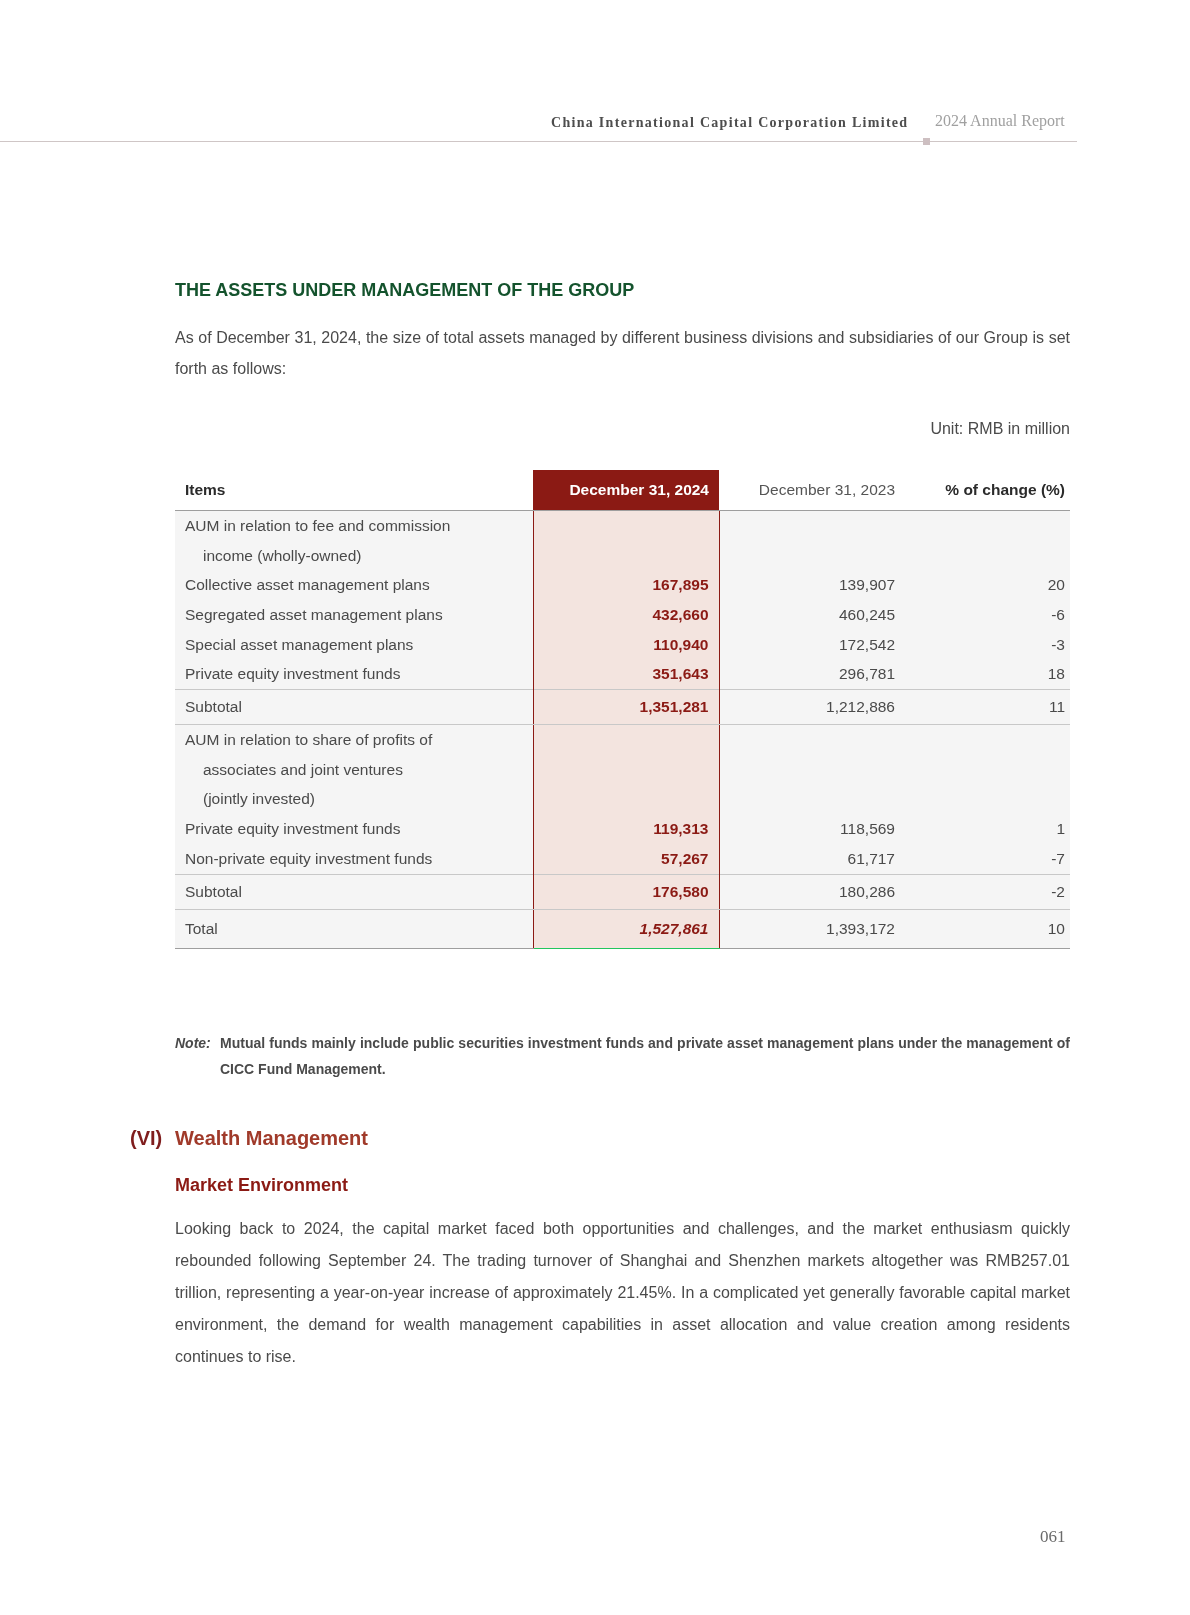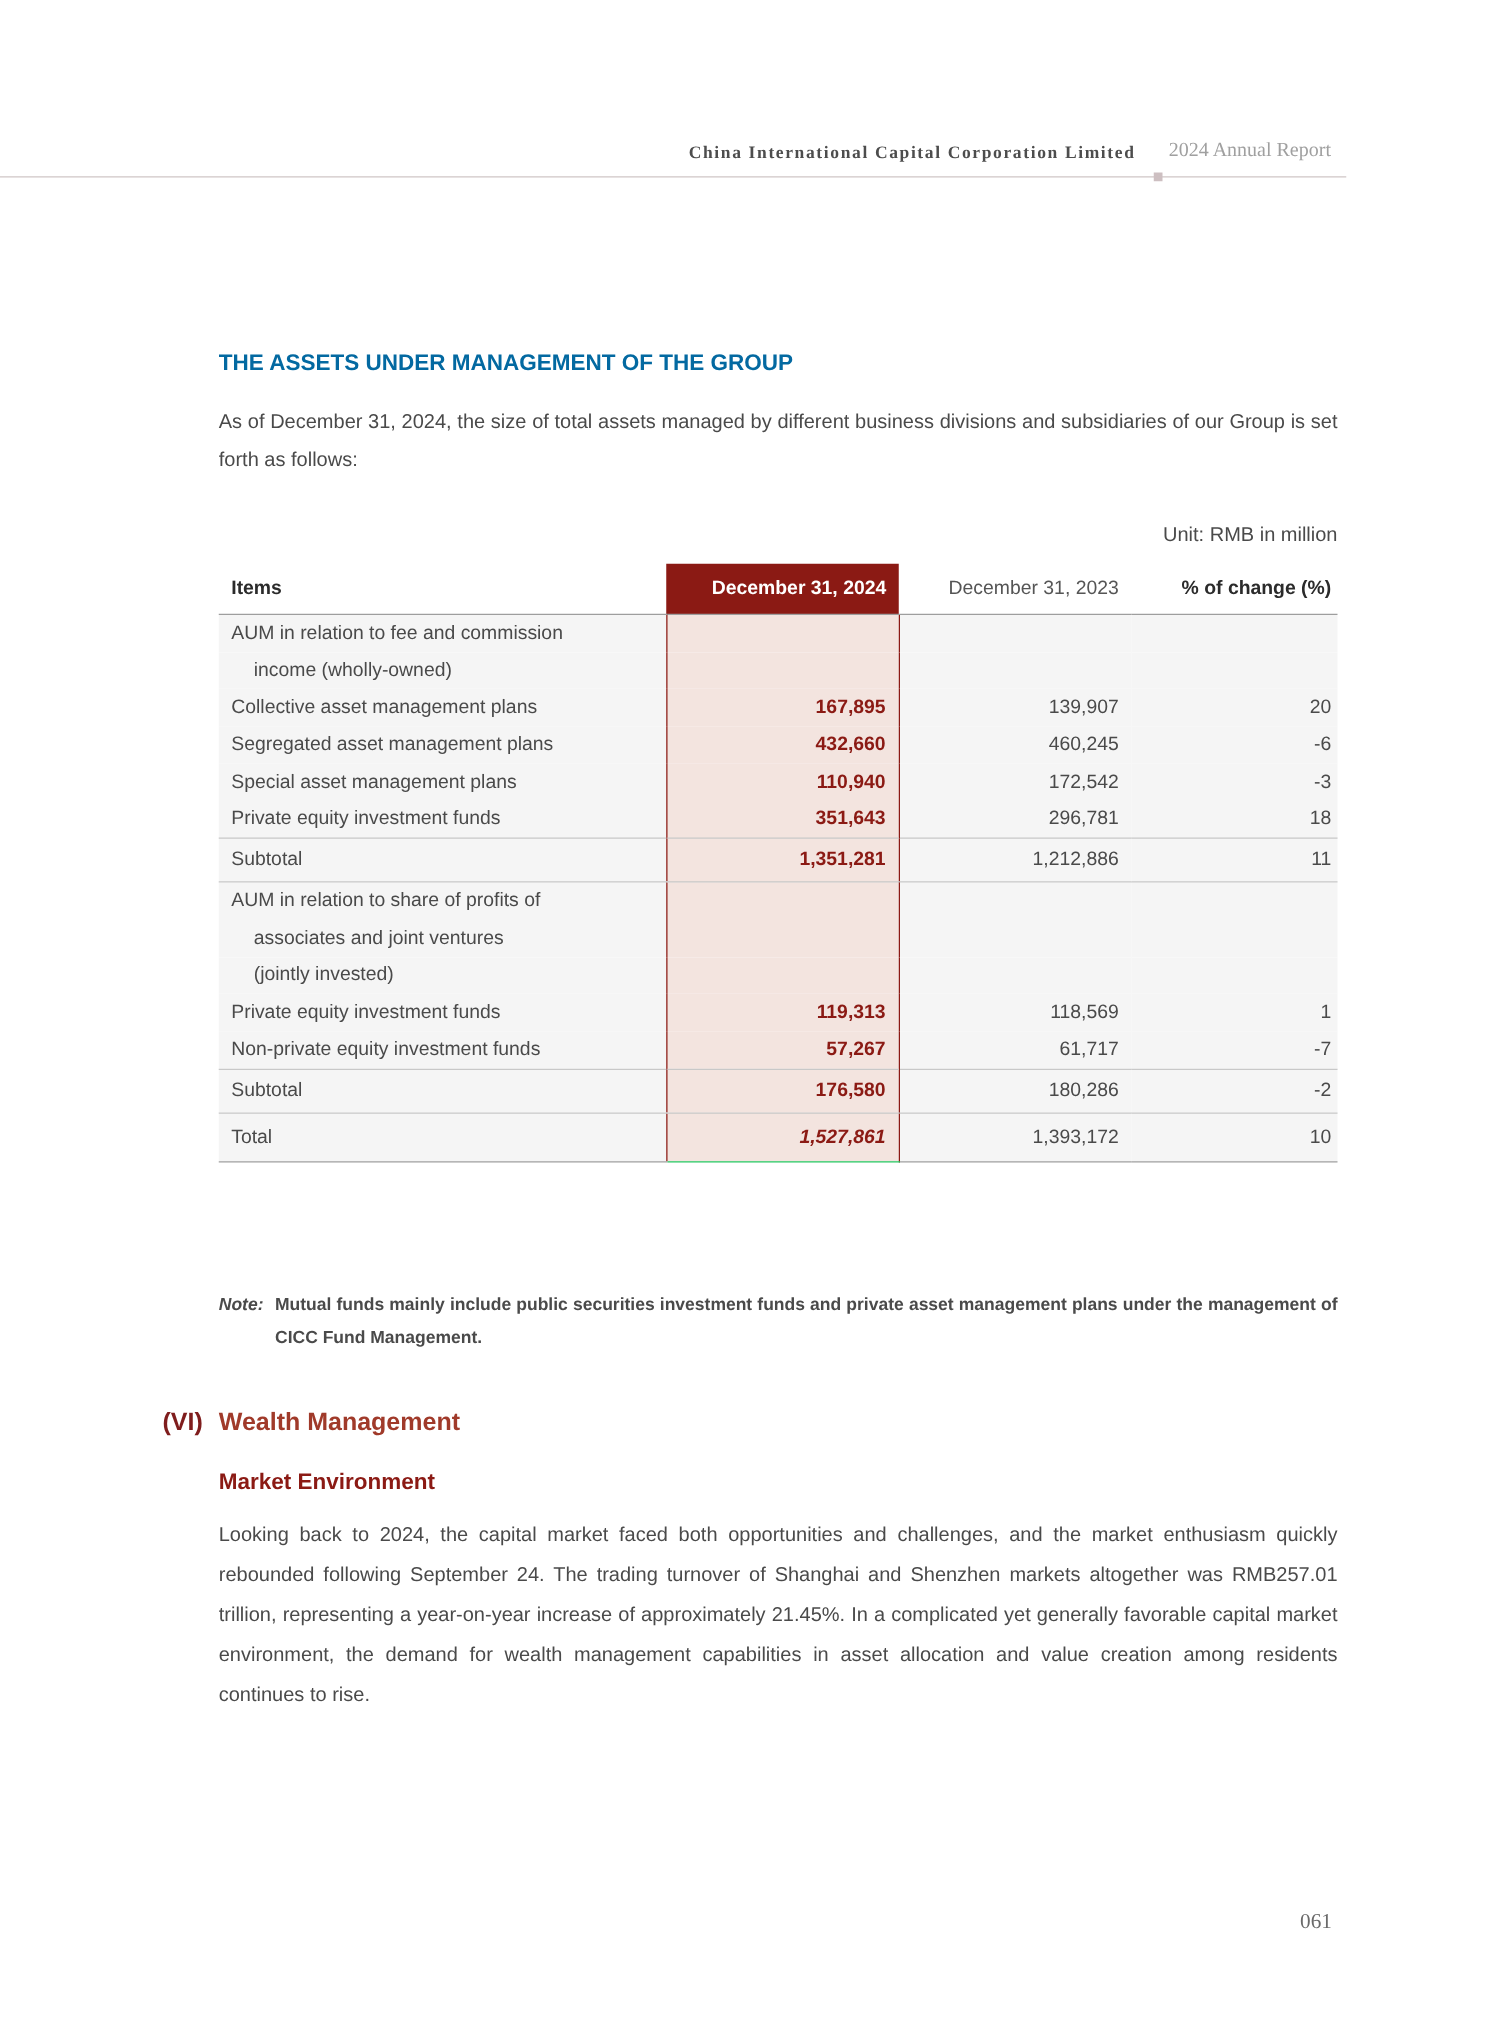--- a/index.html
+++ b/index.html
@@ -4,25 +4,25 @@
 <style>
   html, body { margin: 0; padding: 0; background: #ffffff; }
   body { width: 1190px; height: 1615px; position: relative; overflow: hidden;
          font-family: "Liberation Sans", sans-serif; color: #4a4a4a; }
   .header-line { position: absolute; left: 0; top: 141px; width: 1077px; height: 1px; background: #cfc6c6; }
   .header-marker { position: absolute; left: 923px; top: 138px; width: 7px; height: 7px; background: #cdbfc1; }
   .header-company { position: absolute; left: 551px; top: 115px; font-family: "Liberation Serif", serif;
                     font-weight: bold; font-size: 14px; letter-spacing: 1.3px; color: #4d4d4d; }
   .header-report { position: absolute; left: 935px; top: 112px; font-family: "Liberation Serif", serif;
                    font-size: 16px; color: #a0a0a0; }
-  .section-title { position: absolute; left: 175px; top: 280px; font-size: 18px; font-weight: bold; color: #0369a1; }
+  .section-title { position: absolute; left: 175px; top: 280px; font-size: 18px; font-weight: bold; color: #14532d; }
   .intro { position: absolute; left: 175px; top: 322px; width: 895px; font-size: 16px; line-height: 31px;
            color: #4a4a4a; text-align: justify; }
   .unit { position: absolute; right: 120px; top: 420px; font-size: 16px; color: #4a4a4a; }
-  table.aum { position: absolute; left: 175px; top: 451px; width: 895px; border-collapse: collapse; font-size: 15.5px; }
+  table.aum { position: absolute; left: 175px; top: 470px; width: 895px; border-collapse: collapse; font-size: 15.5px; }
   table.aum th { height: 40px; font-weight: bold; color: #2b2b2b; border-bottom: 1px solid #9e9e9e; padding: 0 10px; }
   table.aum th.c-items { text-align: left; }
   table.aum th.c-2024 { background: #8b1a14; color: #ffffff; text-align: right; width: 166px; padding-right: 10px; }
   table.aum th.c-2023 { font-weight: normal; color: #555; text-align: right; width: 166px; }
   table.aum th.c-chg { text-align: right; width: 150px; padding-right: 5px; }
   table.aum td { background: #f5f5f5; height: 29.7px; padding: 0 10px; color: #4a4a4a; }
   table.aum td.label { text-align: left; }
   table.aum td.indent { padding-left: 28px; }
   table.aum td.v24 { background: #f3e4df; color: #8b1a14; font-weight: bold; text-align: right;
                      border-left: 1px solid #8b1a14; border-right: 1px solid #8b1a14; margin-top: 16px; }

